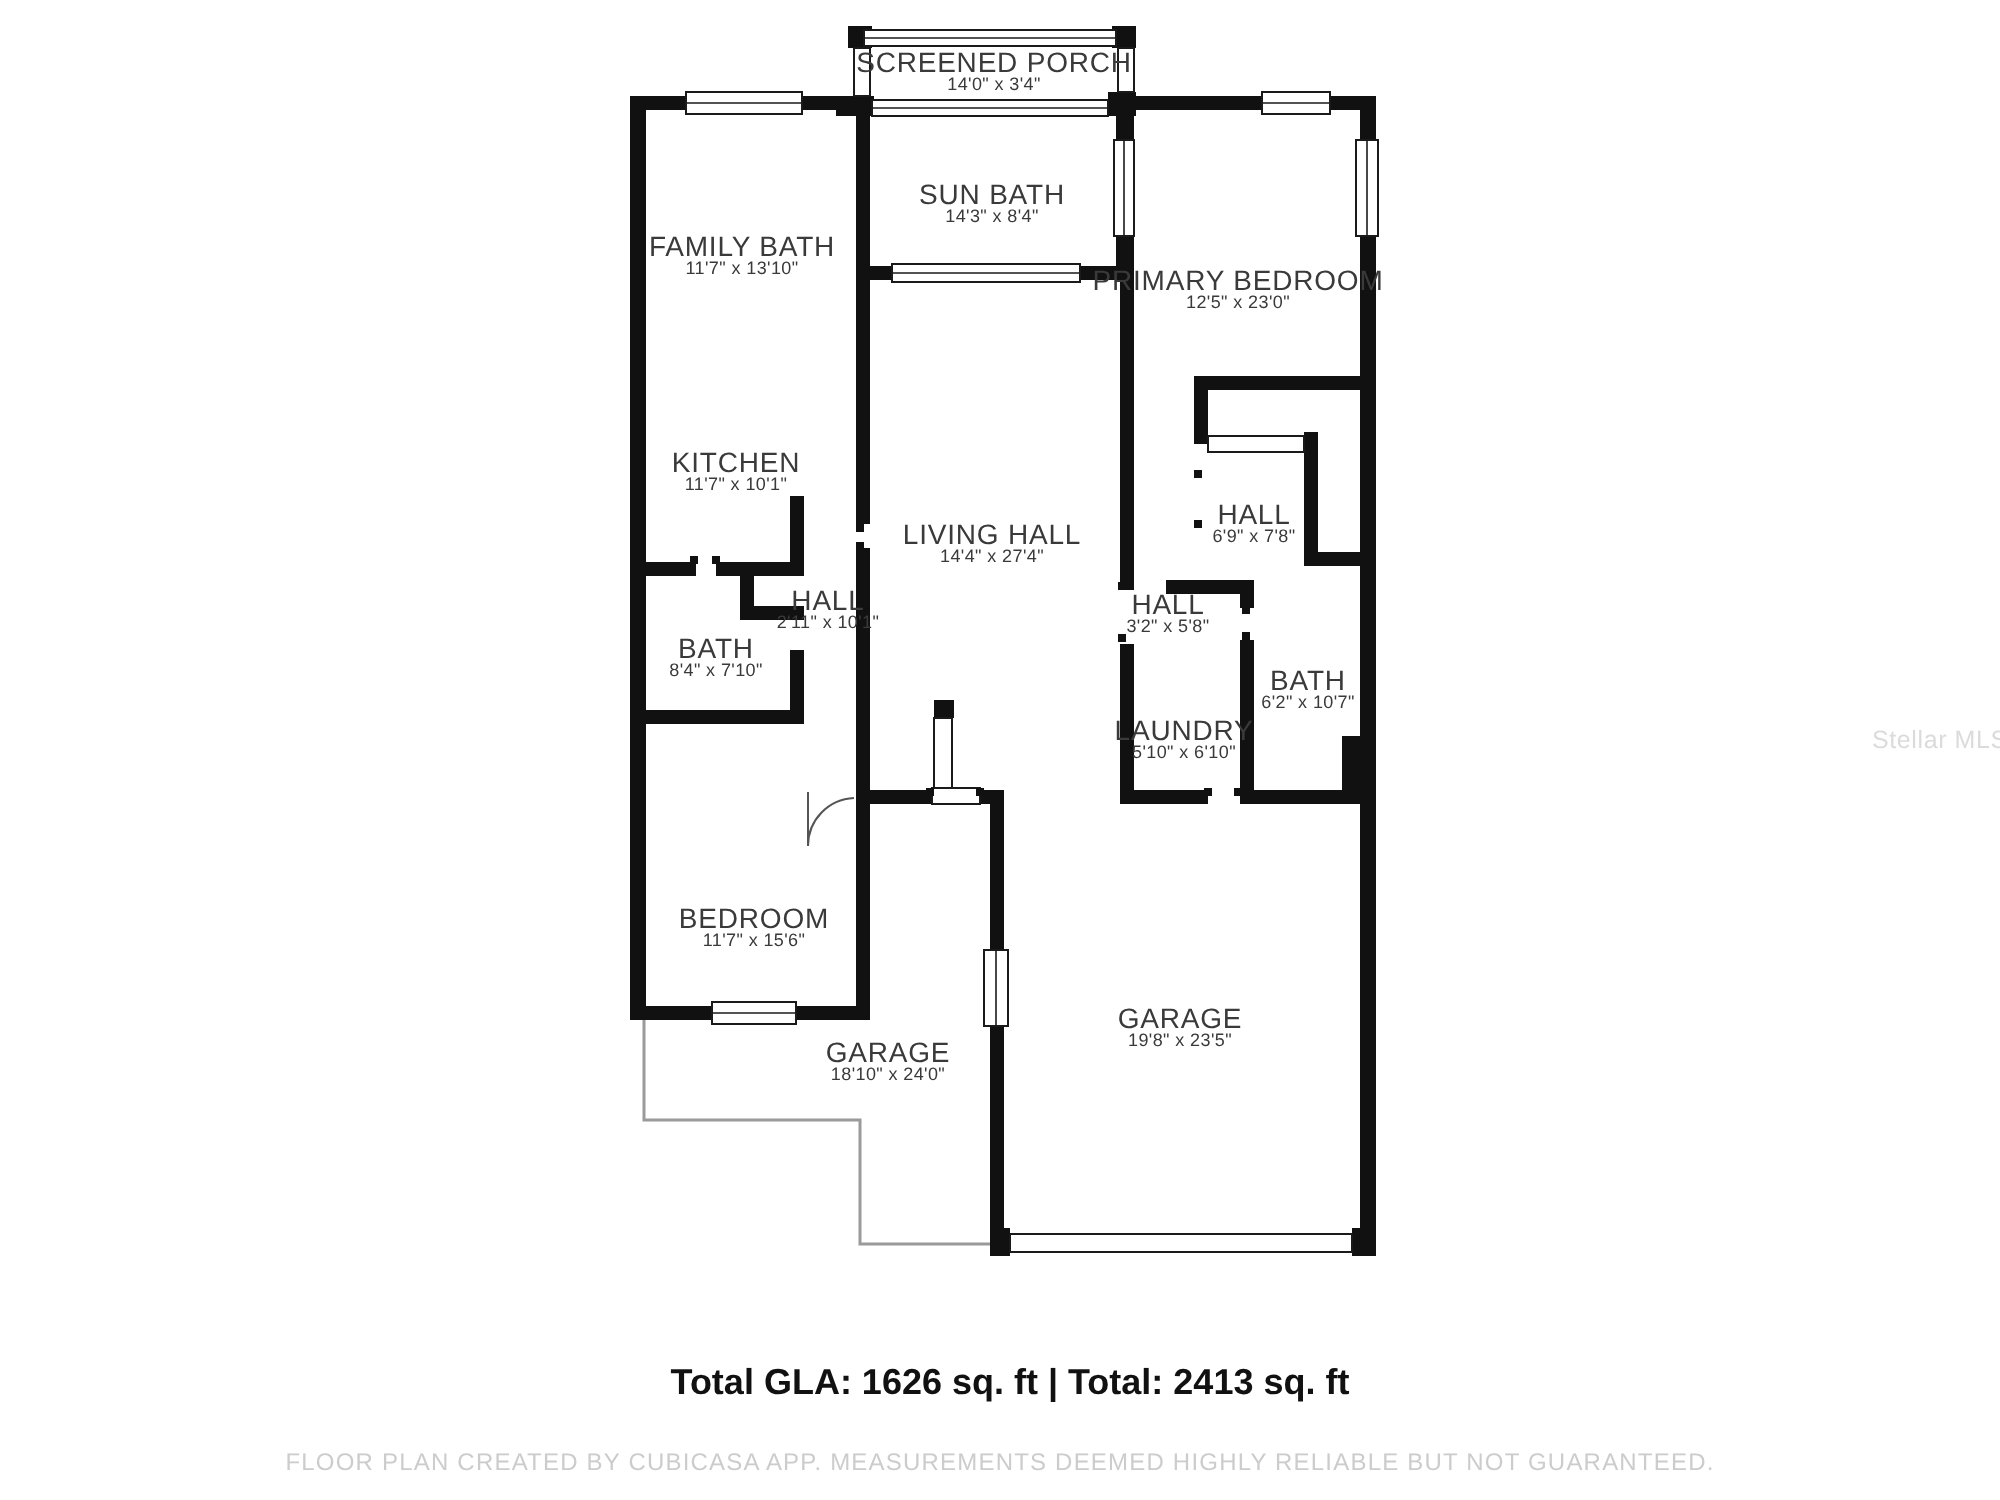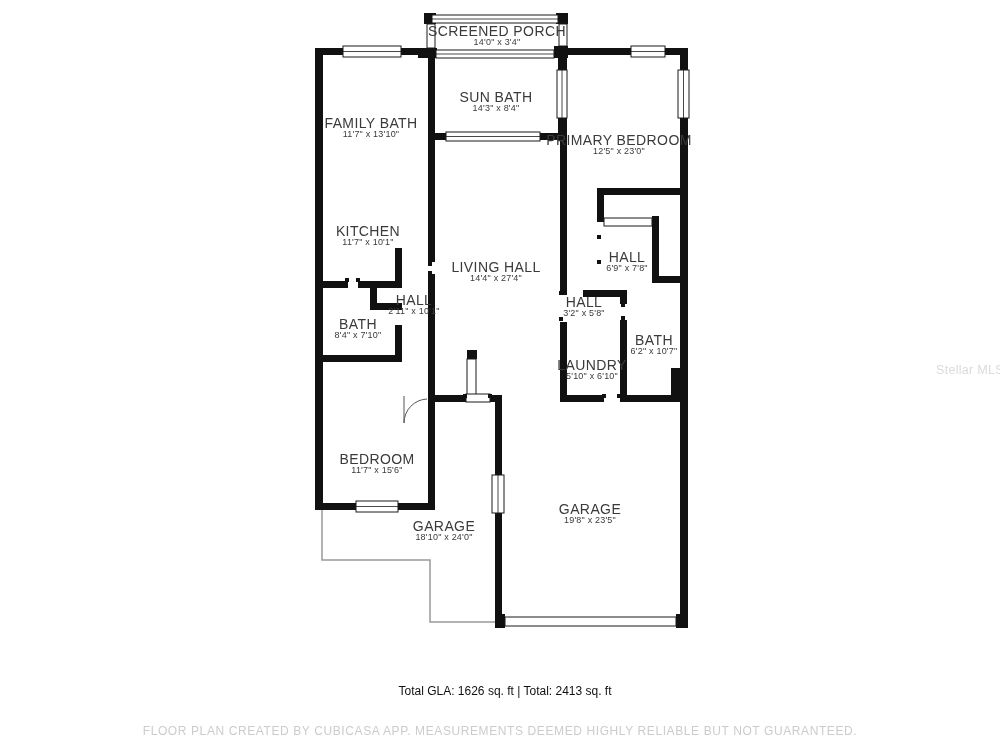--- a/index.html
+++ b/index.html
@@ -5,21 +5,21 @@
   html,body{margin:0;padding:0;background:#fff;}
   .page{position:relative;width:1000px;height:750px;background:#ffffff;overflow:hidden;
         font-family:"Liberation Sans", sans-serif;}
   svg{position:absolute;left:0;top:0;}
   .labels{position:absolute;left:0;top:0;width:1000px;height:750px;pointer-events:none;}
   .room{position:absolute;transform:translateX(-50%);text-align:center;white-space:nowrap;color:#3a3a3a;}
   .rname{font-size:14px;letter-spacing:.4px;line-height:11px;}
   .rdims{font-size:9px;letter-spacing:.2px;line-height:11px;}
   .summary{position:absolute;left:505px;top:683px;transform:translateX(-50%);
            text-align:center;color:#111;white-space:nowrap;}
-  .summary .l1{font-size:12px;font-weight:normal;line-height:16px;}
+  .summary .l1{font-size:18px;font-weight:bold;line-height:16px;}
   .summary .l2{font-size:12.5px;line-height:16px;}
   .disclaimer{position:absolute;left:500px;top:724px;transform:translateX(-50%);
               font-size:12px;letter-spacing:.6px;color:#cccccc;white-space:nowrap;}
   .watermark{position:absolute;left:936px;top:363px;font-size:12.5px;color:#dbdbdb;
              letter-spacing:.3px;white-space:nowrap;}
 </style>
 </head>
 <body>
 
 <div class="page">

